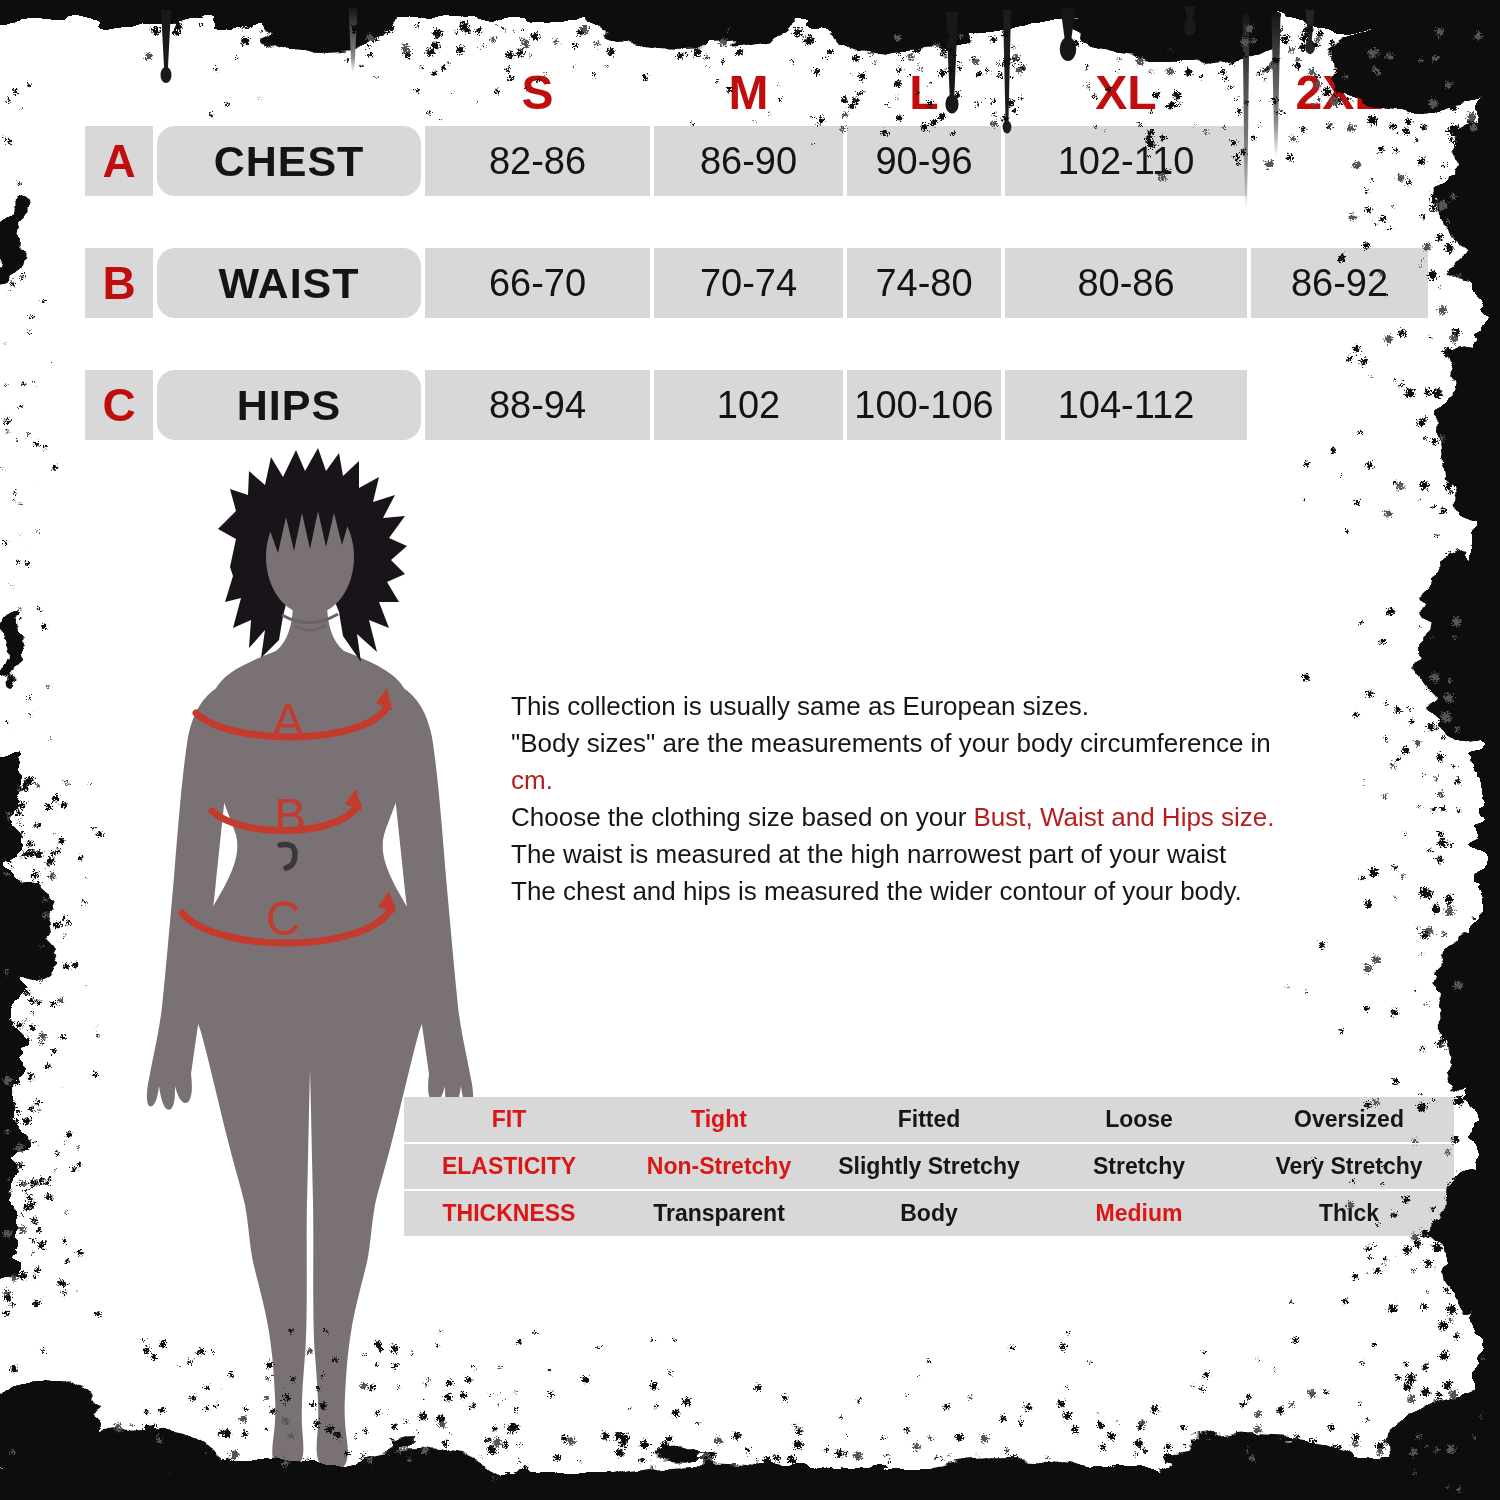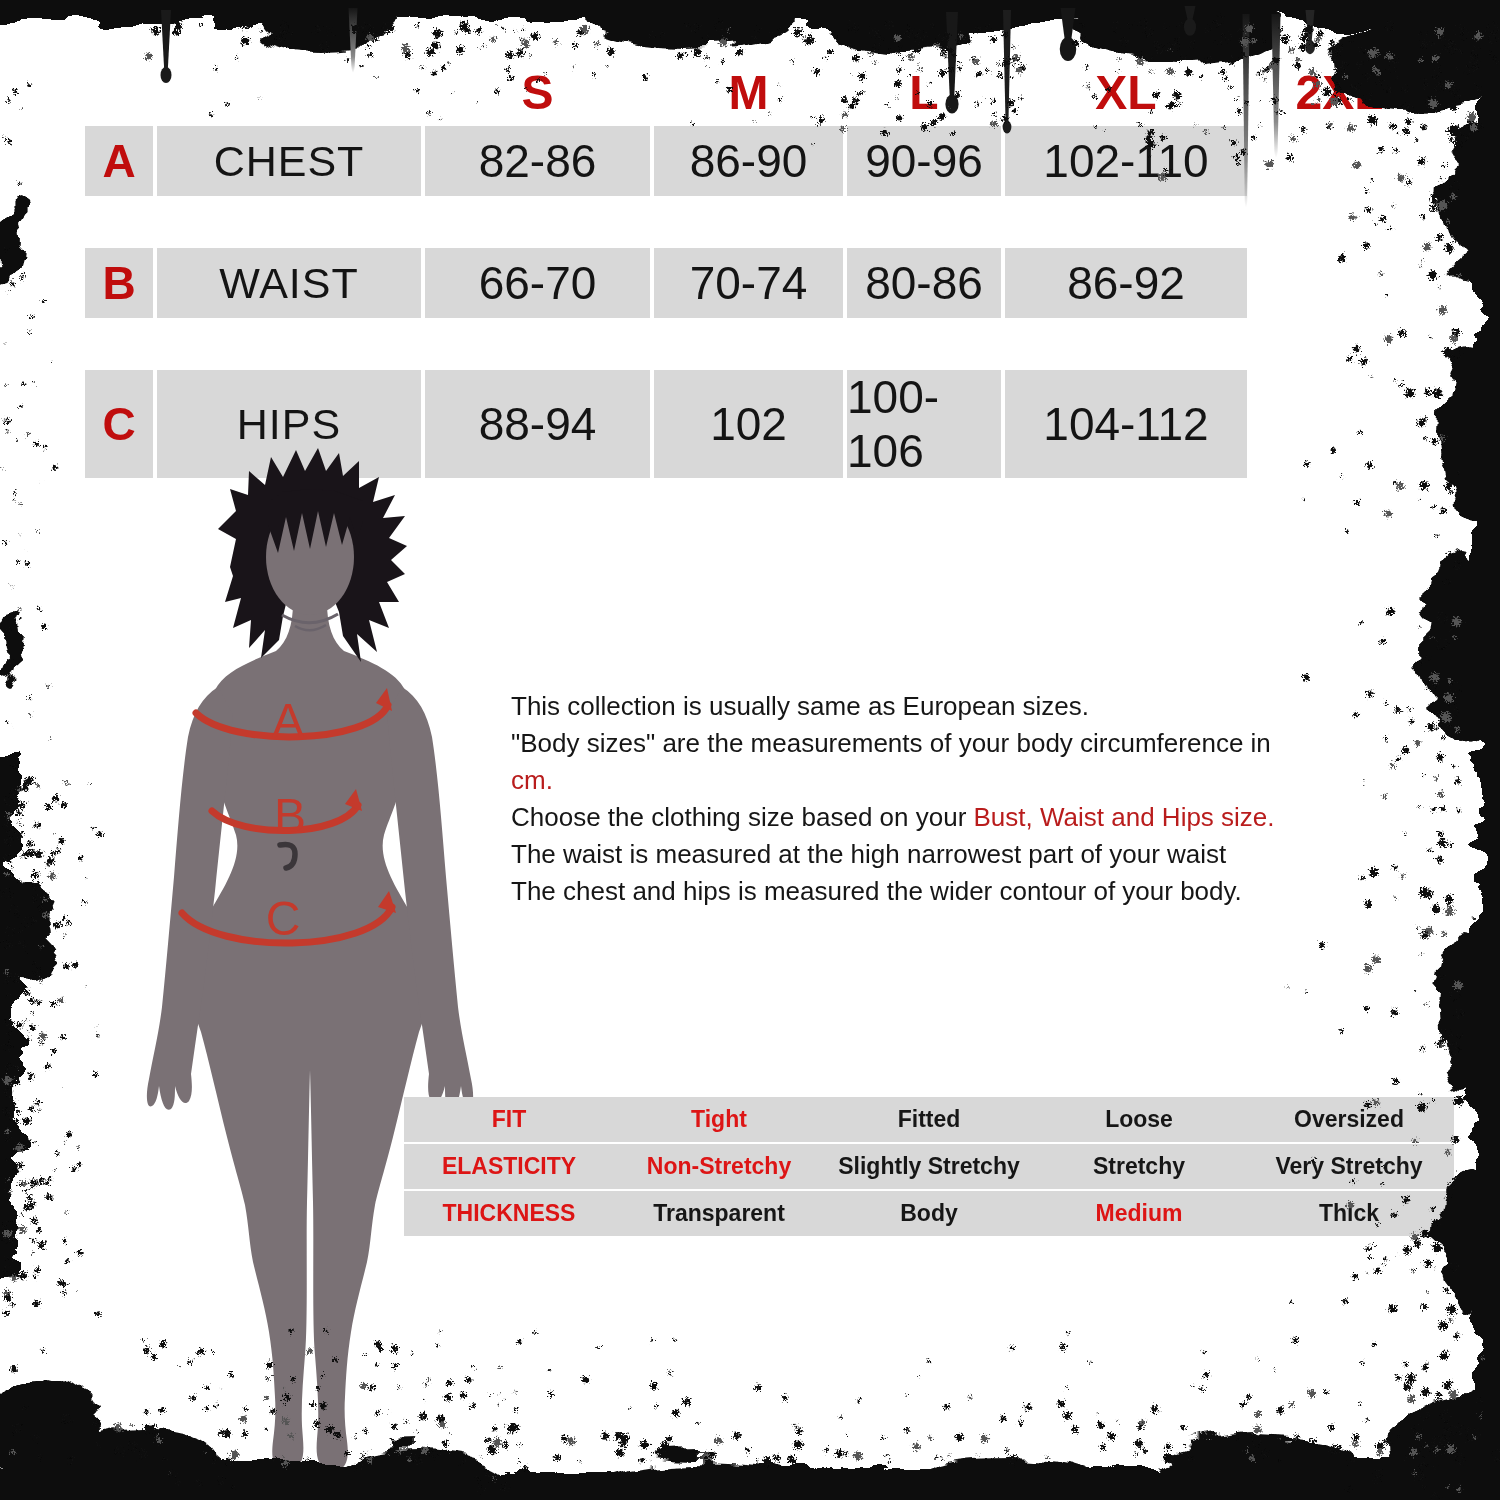--- a/index.html
+++ b/index.html
@@ -10,22 +10,22 @@
   .sgrid{position:absolute;left:85px;width:1343px;display:grid;
          grid-template-columns:68px 264px 225px 189px 154px 242px 177px;column-gap:4px;}
   .hdr-row{top:52px;height:68px;}
   .hdr-row .hc{display:flex;align-items:flex-end;justify-content:center;
                font-size:48px;font-weight:bold;color:#c00d0d;}
   .srow .cell{background:#d8d8d8;display:flex;align-items:center;justify-content:center;}
   .row-a{top:126px;height:70px;}
   .row-b{top:248px;height:70px;}
   .row-c{top:370px;height:70px;}
   .letter-cell{font-size:46px;font-weight:bold;color:#c00d0d;}
-  .label-cell{font-size:43px;font-weight:normal;color:#141414;letter-spacing:1px;}
-  .val-cell{font-size:46px;font-weight:400;color:#141414;}
+  .label-cell{font-size:43px;font-weight:bold;color:#141414;letter-spacing:1px;border-radius:18px;}
+  .val-cell{font-size:38px;font-weight:400;color:#141414;}
 
   
   .figure{position:absolute;left:130px;top:445px;width:360px;height:1030px;}
 
   
   .notes{position:absolute;left:511px;top:688px;width:800px;
          font-size:26px;line-height:37px;color:#161616;}
   .notes .r{color:#b91c1c;}
 
   
@@ -60,20 +60,21 @@
     <div class="cell val-cell">86-90</div>
     <div class="cell val-cell">90-96</div>
     <div class="cell val-cell">102-110</div>
   </div>
 
   <div class="sgrid srow row-b">
     <div class="cell letter-cell">B</div>
     <div class="cell label-cell">WAIST</div>
     <div class="cell val-cell">66-70</div>
     <div class="cell val-cell">70-74</div>
+    <div class="cell val-cell">74-80</div>
     <div class="cell val-cell">80-86</div>
     <div class="cell val-cell">86-92</div>
   </div>
 
   <div class="sgrid srow row-c">
     <div class="cell letter-cell">C</div>
     <div class="cell label-cell">HIPS</div>
     <div class="cell val-cell">88-94</div>
     <div class="cell val-cell">102</div>
     <div class="cell val-cell">100-106</div>

